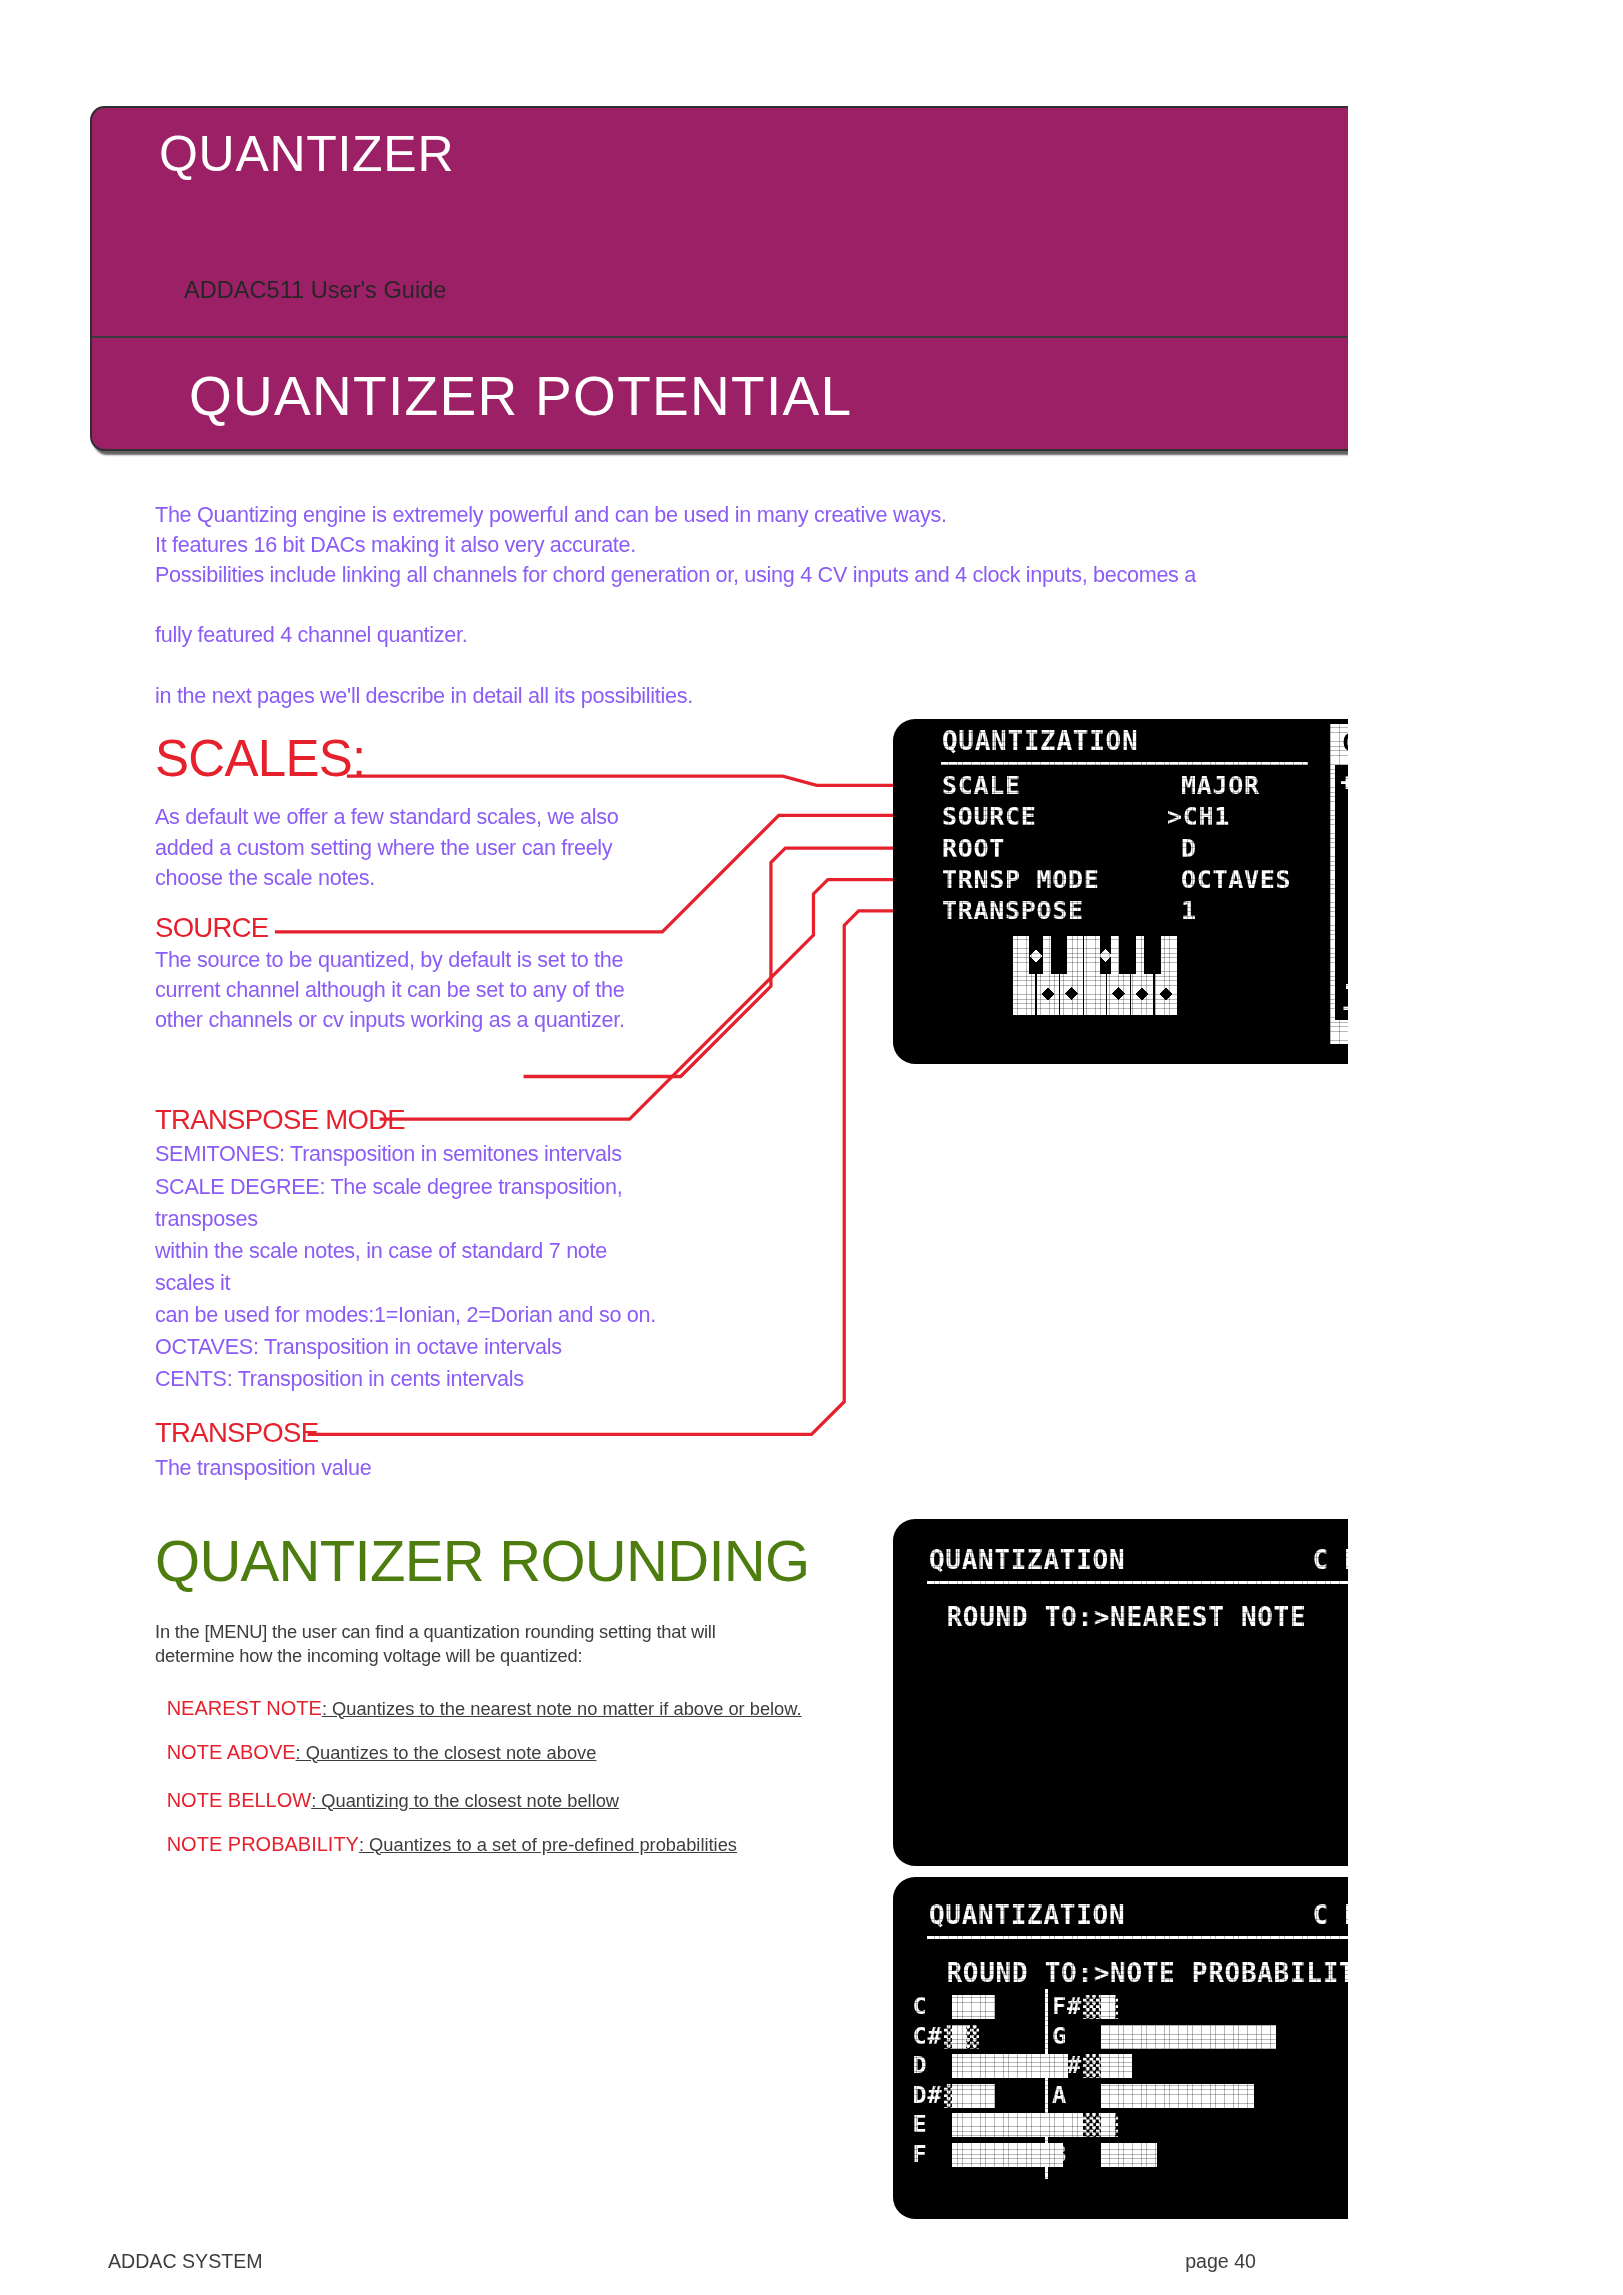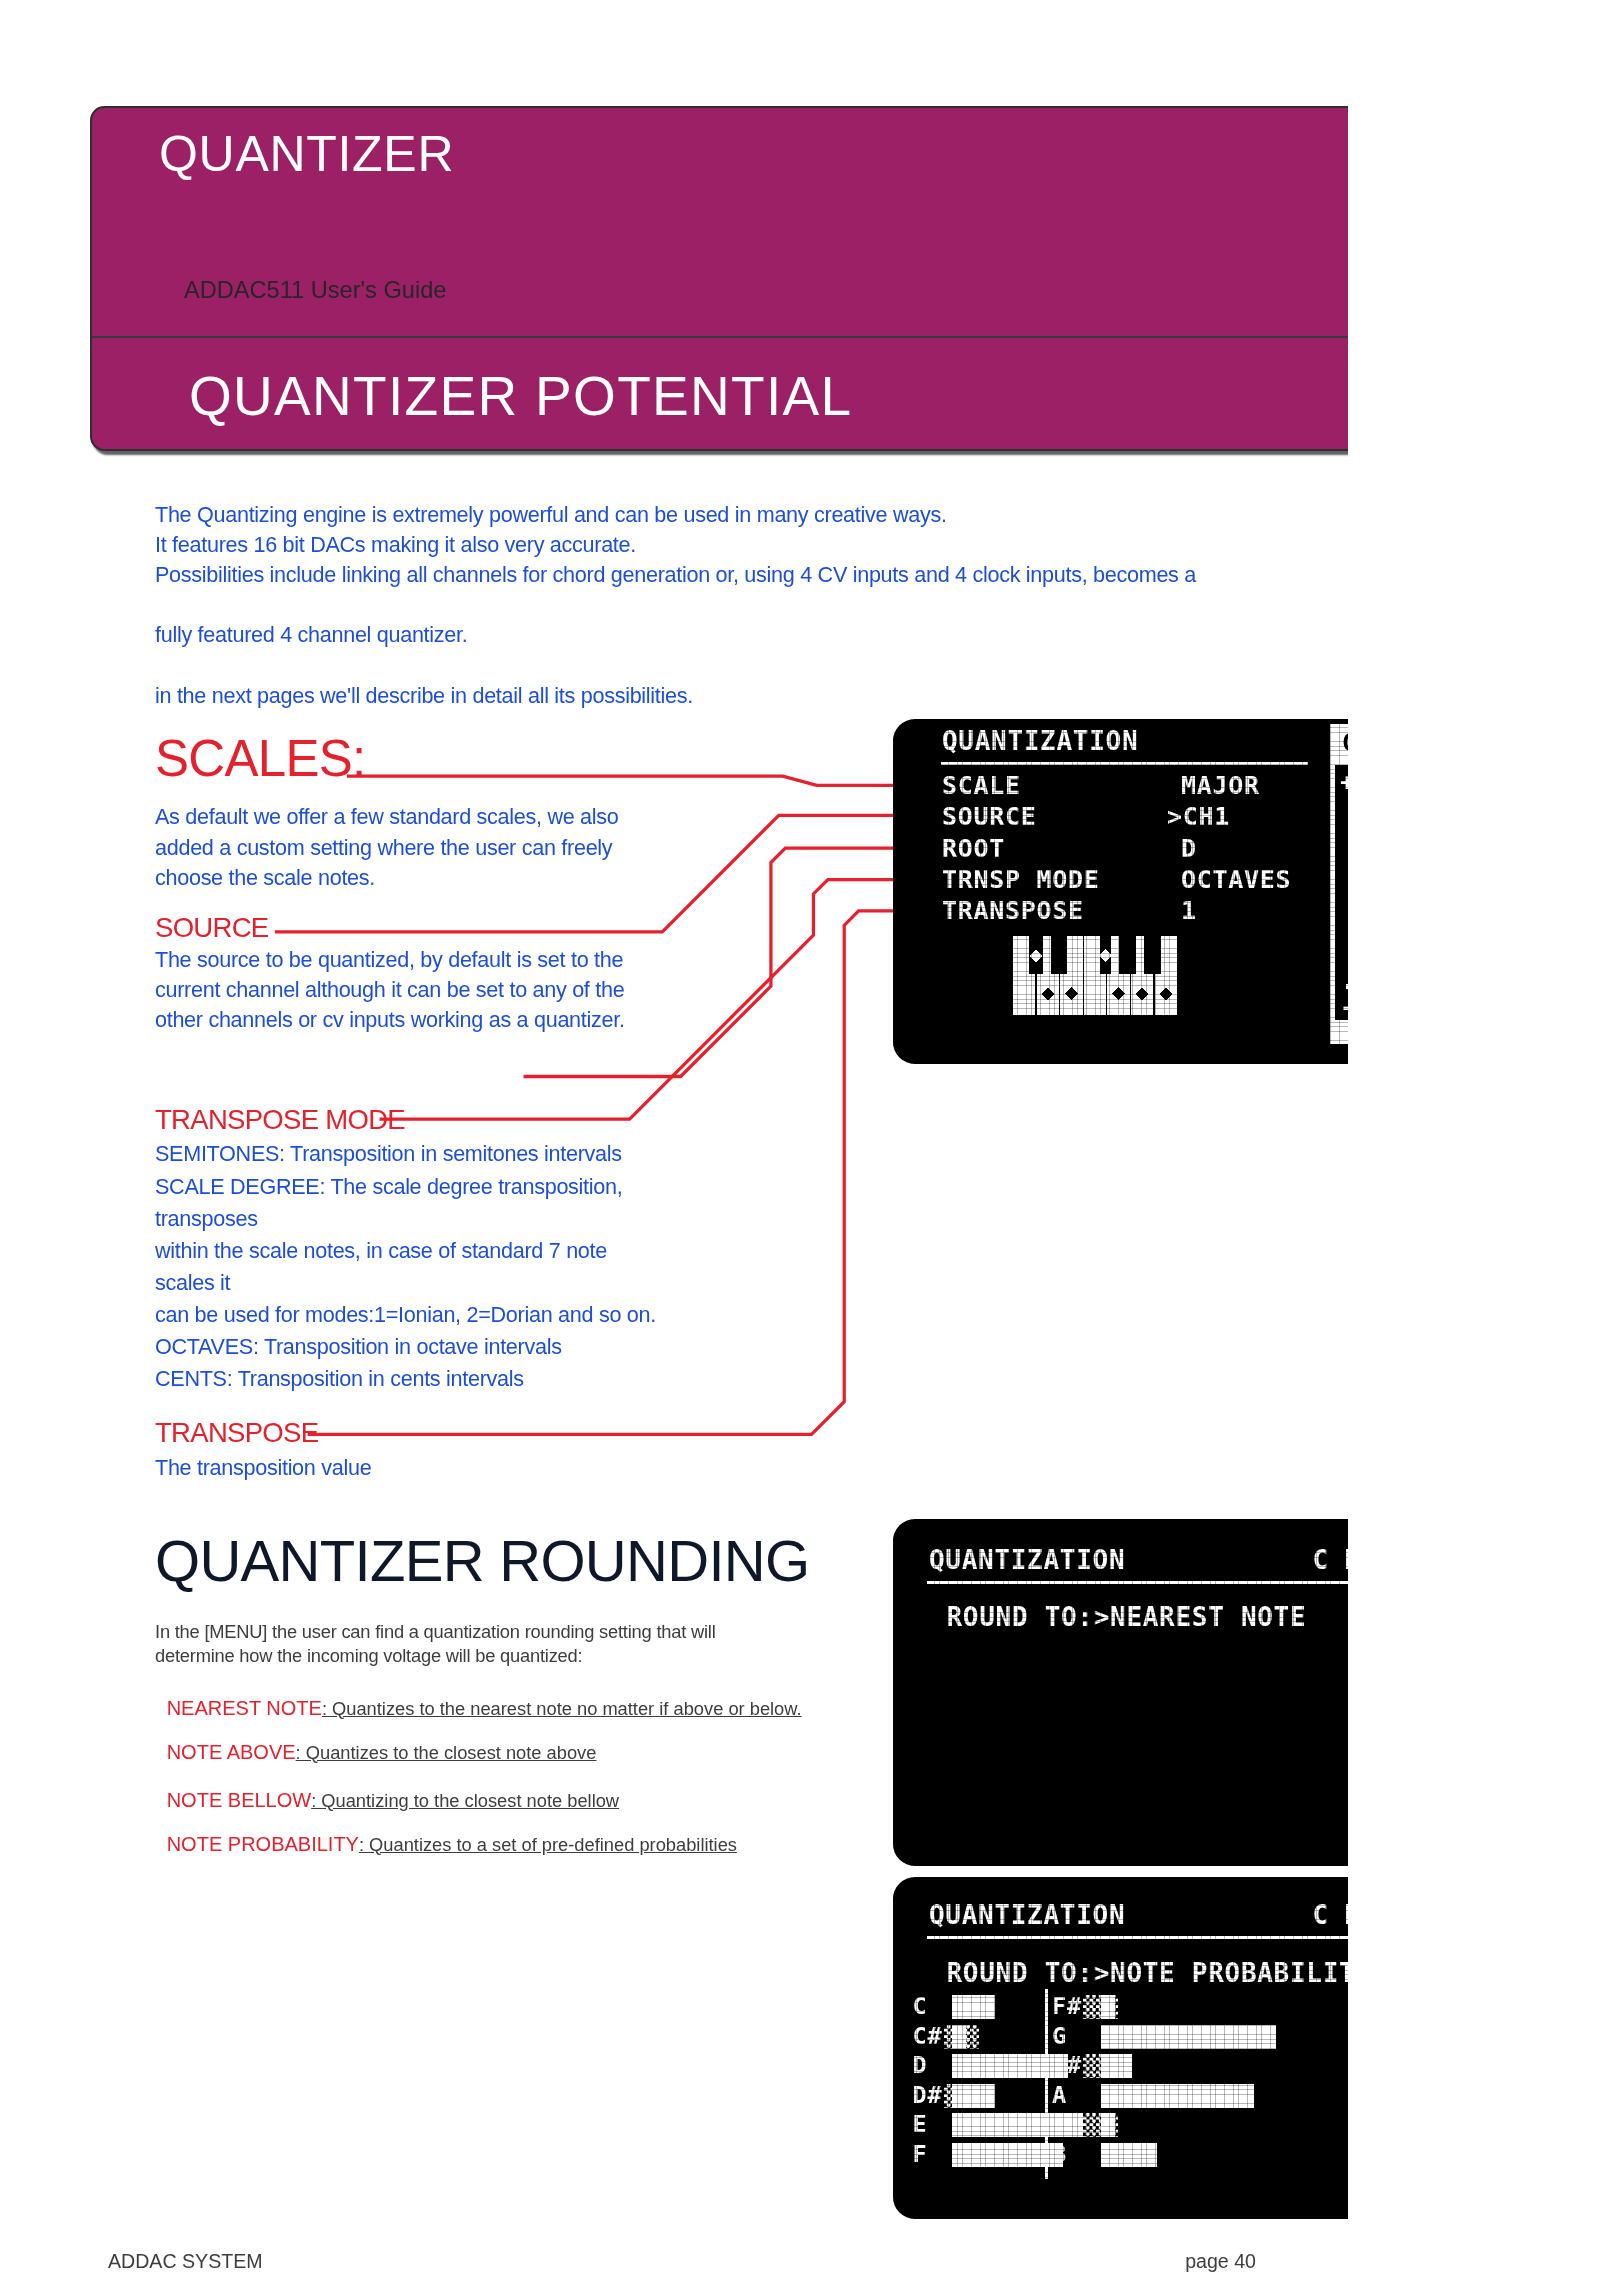--- a/index.html
+++ b/index.html
@@ -9,25 +9,25 @@
 
   
   .hdr{position:absolute;left:90px;top:106px;width:1441px;height:341px;background:#9B2066;
        border:2px solid #2f2f2f;border-radius:14.4px;box-shadow:3.3px 3.9px 2px rgba(45,45,45,.75);}
   .hdr-title{position:absolute;left:67px;top:21px;font-size:50px;letter-spacing:0.7px;color:#ffffff;line-height:1;}
   .hdr-sub{position:absolute;left:92px;top:171px;font-size:23.6px;color:#262626;line-height:1;}
   .hdr-divider{position:absolute;left:0;top:228px;width:100%;height:2px;background:#3a3a3a;}
   .hdr-potential{position:absolute;left:97px;top:261px;font-size:55px;letter-spacing:1.3px;color:#ffffff;line-height:1;}
 
   
-  .body-line{position:absolute;font-size:21.6px;line-height:1;letter-spacing:-0.3px;white-space:pre;color:#1d4ed8;}
+  .body-line{position:absolute;font-size:21.6px;line-height:1;letter-spacing:-0.3px;white-space:pre;color:#8b5cf6;}
   .small-line{position:absolute;font-size:18.3px;line-height:1;letter-spacing:-0.2px;white-space:pre;color:#3d3d3d;}
   .red{color:#E5212E;}
   .red-head{position:absolute;color:#E5212E;line-height:1;letter-spacing:-0.7px;white-space:pre;}
-  .big-head{position:absolute;color:#0f172a;line-height:1;letter-spacing:-0.7px;white-space:pre;}
+  .big-head{position:absolute;color:#4d7c0f;line-height:1;letter-spacing:-0.7px;white-space:pre;}
   .mode-row{position:absolute;white-space:pre;line-height:1;}
   .mode-row .lbl{font-size:20px;color:#E5212E;}
   .mode-row .dsc{font-size:18.3px;color:#3d3d3d;text-decoration:underline;}
 
   
   .screen{position:absolute;left:893px;width:653px;background:#000;border-radius:22px;}
   .screen::after{content:"";position:absolute;inset:0;border-radius:inherit;pointer-events:none;
      background-image:repeating-linear-gradient(0deg,rgba(0,0,0,.28) 0 0.7px,transparent 0.7px 4.6px),
                       repeating-linear-gradient(90deg,rgba(0,0,0,.28) 0 0.7px,transparent 0.7px 4.6px);}
   .lcd{position:absolute;color:#fff;font-family:"DejaVu Sans Mono",monospace;font-weight:bold;

